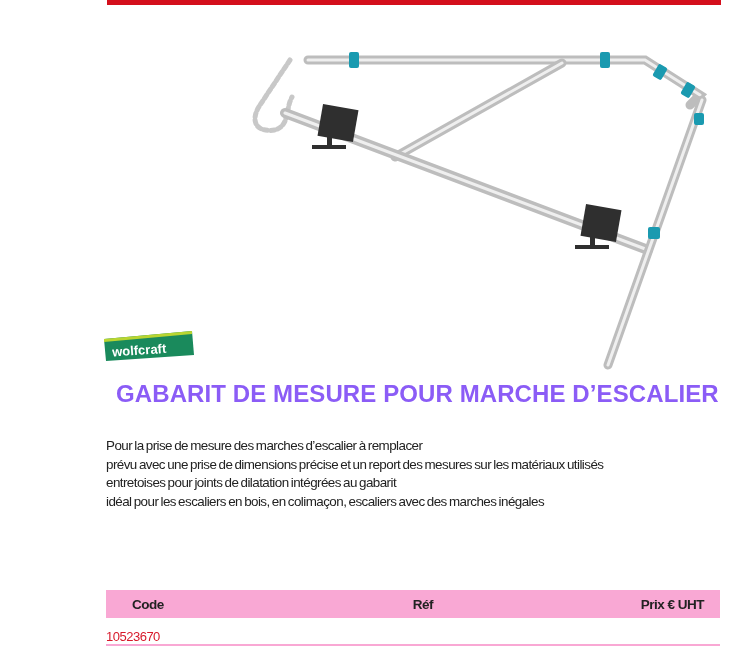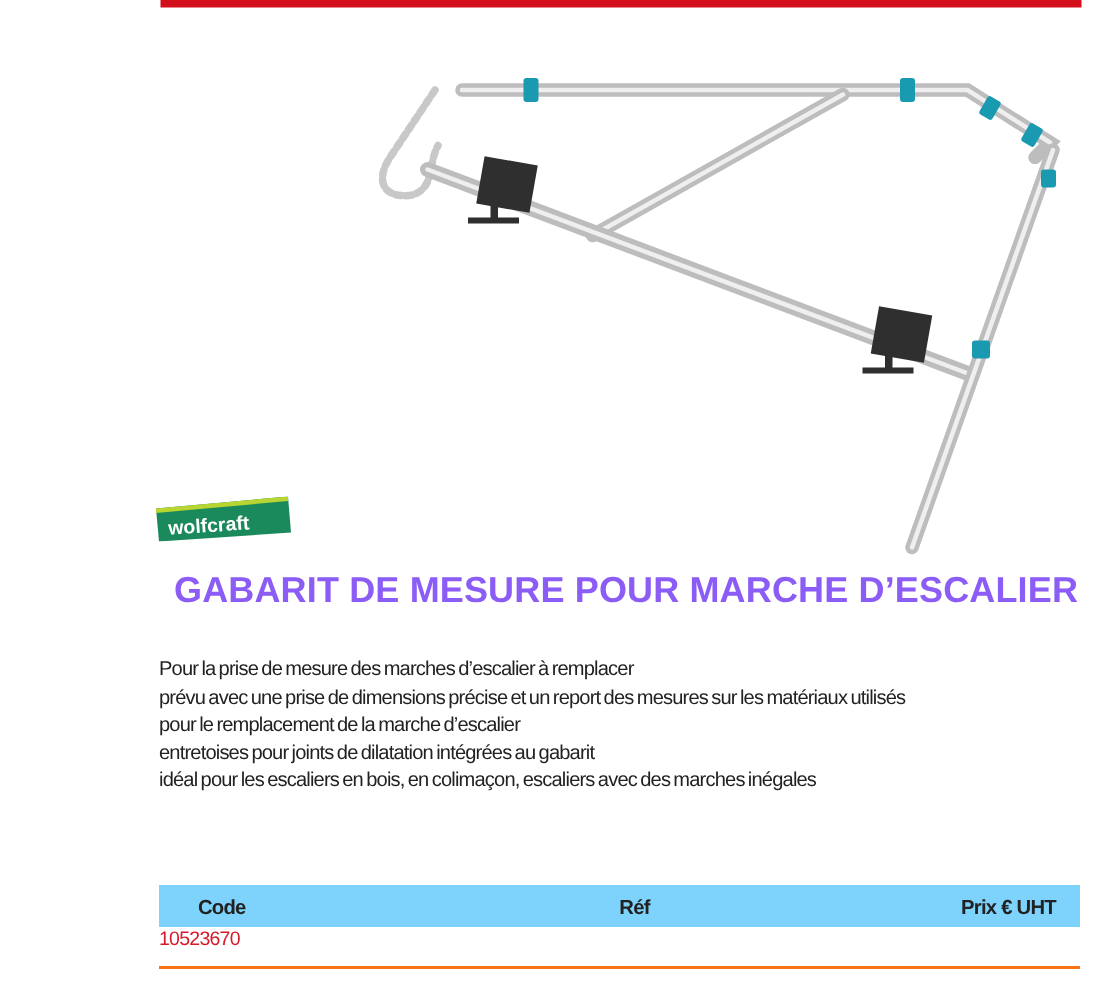--- a/index.html
+++ b/index.html
@@ -4,22 +4,22 @@
 <style>
   html, body { margin:0; padding:0; background:#ffffff; }
   body { width:745px; height:666px; position:relative; overflow:hidden; font-family:"Liberation Sans", sans-serif; }
   .topbar { position:absolute; left:107px; top:0; width:614px; height:5px; background:#d40f1c; }
   .product-image { position:absolute; left:250px; top:35px; width:480px; height:340px; }
   .logo { position:absolute; left:104px; top:331px; width:90px; height:30px; }
   .title { position:absolute; left:116px; top:380px; font-size:24px; font-weight:bold; color:#8b5cf6; letter-spacing:0.1px; white-space:nowrap; }
   .desc { position:absolute; left:106px; top:413px; font-family:"Liberation Sans Narrow","Liberation Sans", sans-serif; font-size:13.4px; line-height:18.6px; color:#222; letter-spacing:-0.55px; word-spacing:-1px;margin-top:24px; }
   .desc div { white-space:nowrap; }
   .table { position:absolute; left:106px; top:590px; width:614px; }
-  .thead { height:28px; background:#7dd3fc; display:flex; align-items:center; font-weight:bold; font-size:13.5px; color:#222; letter-spacing:-0.5px; }
-  .trow { height:26px; display:flex; align-items:flex-start; font-size:13px; color:#333; border-bottom:2px solid #f97316; letter-spacing:-0.5px; }
+  .thead { height:28px; background:#f9a8d4; display:flex; align-items:center; font-weight:bold; font-size:13.5px; color:#222; letter-spacing:-0.5px; }
+  .trow { height:26px; display:flex; align-items:flex-end; font-size:13px; color:#333; border-bottom:2px solid #f9a8d4; letter-spacing:-0.5px; }
   .c1 { width:170px; padding-left:26px; box-sizing:border-box; }
   .c2 { flex:1; text-align:center; padding-left:20px; }
   .c3 { width:170px; text-align:right; padding-right:16px; box-sizing:border-box; }
   .trow .c1 { padding-left:0; color:#d7192a; }
   .trow .c3 { padding-right:14px; }
 </style>
 </head>
 <body>
 
 <div class="topbar"></div>
@@ -65,21 +65,20 @@
   <polygon points="0,8 88,0 90,24 2,30" fill="#1a8a5c"></polygon>
   <polygon points="0,8 88,0 88,3 0,11" fill="#b9d531"></polygon>
   <text x="8" y="23" font-family="Liberation Sans, sans-serif" font-weight="bold" font-size="13" fill="#ffffff" transform="rotate(-4 45 18)">wolfcraft</text>
 </svg>
 
 <div class="title">GABARIT DE MESURE POUR MARCHE D’ESCALIER</div>
 
 <div class="desc">
   <div>Pour la prise de mesure des marches d’escalier à remplacer</div>
   <div>prévu avec une prise de dimensions précise et un report des mesures sur les matériaux utilisés</div>
-  <div>pour le remplacement de la marche d’escalier</div>
   <div>entretoises pour joints de dilatation intégrées au gabarit</div>
   <div>idéal pour les escaliers en bois, en colimaçon, escaliers avec des marches inégales</div>
 </div>
 
 <div class="table">
   <div class="thead">
     <div class="c1">Code</div>
     <div class="c2">Réf</div>
     <div class="c3">Prix € UHT</div>
   </div>

